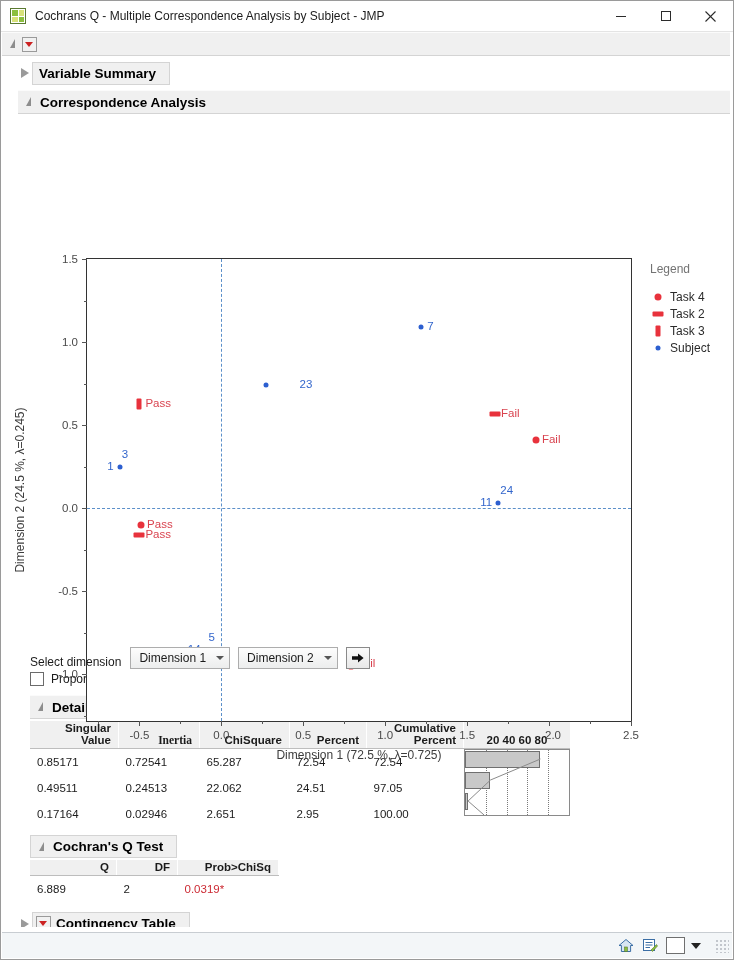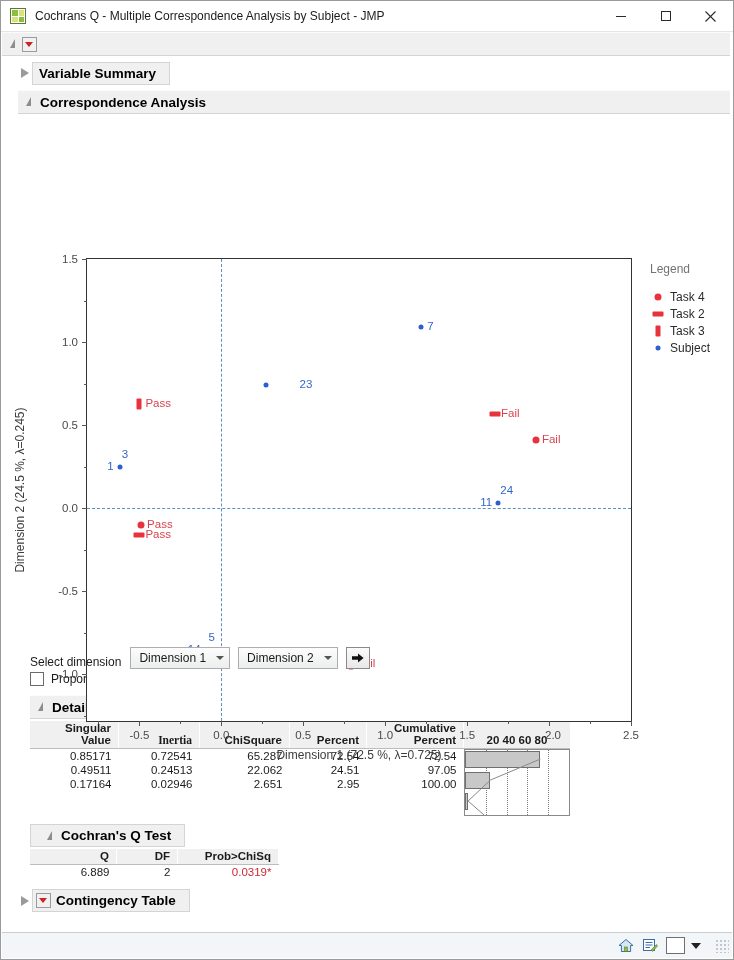--- a/index.html
+++ b/index.html
@@ -247,21 +247,21 @@
     background: #f0f0f0;
     font-weight: bold; text-align: right;
     padding: 1px 7px 2px 7px;
     vertical-align: bottom;
     border-bottom: 1px solid #bdbdbd;
     border-right: 1px solid #ffffff;
     white-space: nowrap;
     font-size: 11.5px;
   }
   .tbl td {
-    text-align: right; padding: 1px 7px;
+    padding: 7px 7px;
     white-space: nowrap;
   }
   .sig { color: #cc2a33; }
 
   .scree {
     position: relative;
     width: 106px; height: 67px;
     border: 1px solid #8a8a8a;
     background: #ffffff;
     box-sizing: border-box;
@@ -543,21 +543,21 @@
             <div class="bar" style="top: 22px; width: 25.4904px;"></div>
             <div class="bar" style="top: 43px; width: 3.068px;"></div>
             <svg width="106" height="65" style="position: absolute; left: 0px; top: 0px;">
               <path d="M 75.44160000000001 9 L 25.4904 30 L 3.068 51 L 19.068 65" fill="none" stroke="#8a8a8a" stroke-width="1"></path>
             </svg>
           </div>
       </div>
     </div>
 
     <div style="margin-top:8px; margin-left:28px;">
-      <span class="band-sub" style="padding:0 8px 0 8px;">
+      <span class="band-sub" style="padding:0 8px 0 0;">
         <span class="tri tri-open"></span>
         <span class="outline-title">Cochran's Q Test</span>
       </span>
     </div>
 
     <div style="margin-left:28px; margin-top:2px;">
       <table class="tbl">
         <thead>
           <tr>
             <th style="width:72px;">Q</th>

